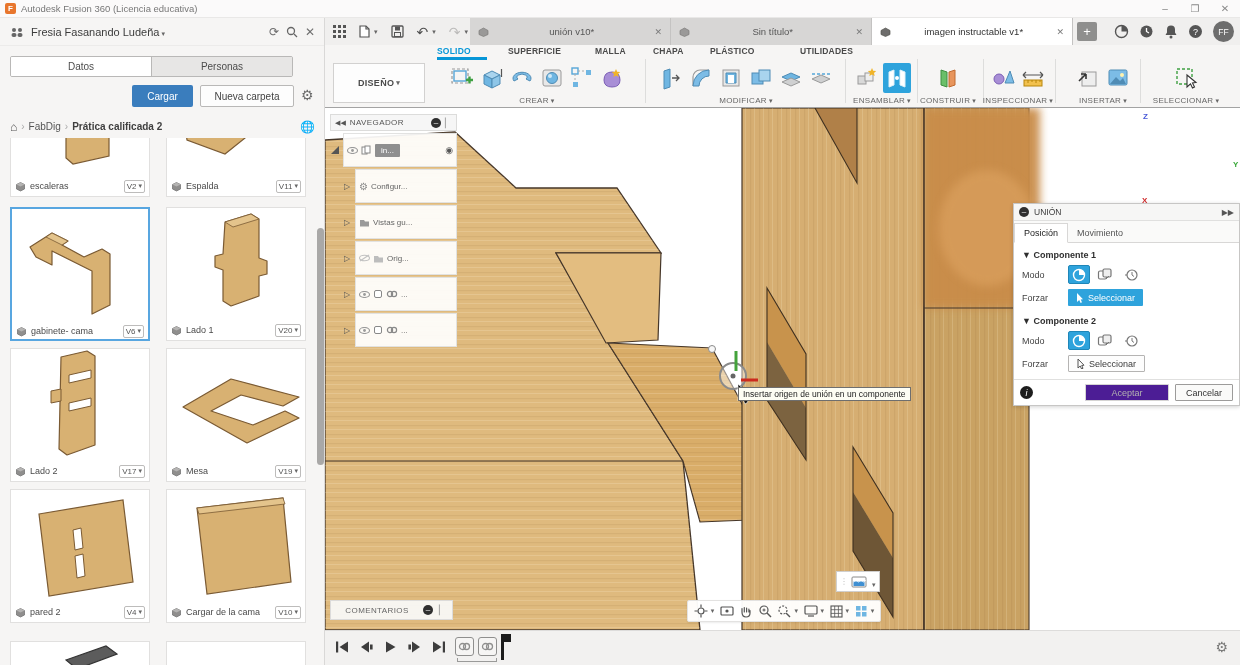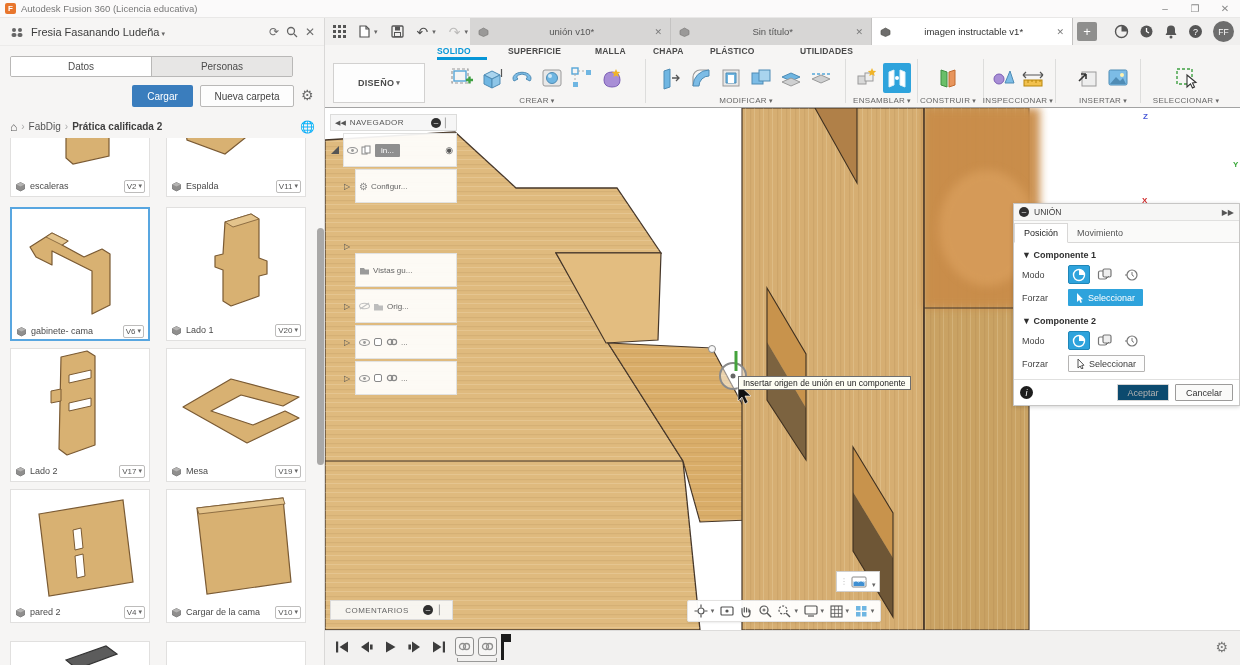--- a/index.html
+++ b/index.html
@@ -94,25 +94,25 @@
   .sect{font-size:9px;font-weight:bold;color:#2e2e2e;padding:7px 8px 3px;}
   .frow{display:flex;align-items:center;padding:2px 8px;gap:4px;height:23px;}
   .frow .lb{font-size:9px;color:#444;width:42px;}
   .mico{width:22px;height:19px;border-radius:2px;display:flex;align-items:center;justify-content:center;}
   .mico.on{background:#2ea3dc;border:1px solid #1f86b8;}
   .selbtn{height:17px;display:flex;align-items:center;gap:4px;font-size:9px;padding:0 8px;border-radius:1px;}
   .selbtn.on{background:#2ea3dc;color:#fff;}
   .selbtn.off{background:#fdfdfd;border:1px solid #b5b4b3;color:#3a3a3a;}
   #jfoot{border-top:1px solid #e0e0df;height:26px;display:flex;align-items:center;padding:0 6px;gap:6px;margin-top:4px;}
   .jb{height:17px;font-size:9px;display:flex;align-items:center;justify-content:center;border-radius:1px;}
-  #jok{width:52px;background:#0c4a6e;color:#b3b2b1;border:1px solid #d5d4d3;margin-left:auto;}
+  #jok{width:84px;background:#4c1d95;color:#b3b2b1;border:1px solid #d5d4d3;margin-left:auto;}
   #jcancel{width:58px;background:#fafaf9;color:#333;border:1px solid #9c9b9a;}
 
   
-  #tip{left:413px;top:268px;background:#fdfdf3;border:1px solid #6e6e6e;font-size:8.5px;color:#222;padding:1px 4px;white-space:nowrap;}
+  #tip{left:413px;top:279px;background:#fdfdf3;border:1px solid #6e6e6e;font-size:8.5px;color:#222;padding:1px 4px;white-space:nowrap;}
 
   
   #minitb{left:511px;top:463px;width:44px;height:21px;background:#fff;border:1px solid #d0cfce;display:flex;align-items:center;gap:3px;padding:0 3px;}
   #cnavbar{left:362px;top:492px;width:194px;height:22px;background:rgba(255,255,255,.96);border:1px solid #e3e2e1;border-radius:2px;display:flex;align-items:center;justify-content:space-around;padding:0 3px;box-shadow:0 1px 2px rgba(0,0,0,.08);}
   .nbi{display:flex;align-items:center;gap:1px;color:#555;}
   #comm{left:5px;top:492px;width:123px;height:20px;background:rgba(248,248,247,.95);border:1px solid #dcdbda;display:flex;align-items:center;padding:0 6px;gap:6px;}
   #comm .t{font-size:8px;color:#666;letter-spacing:.4px;flex:1;text-align:center;}
 
   
   #timeline{left:325px;top:630px;width:915px;height:35px;background:#f2f1f0;border-top:1px solid #dddcdb;}
@@ -668,21 +668,21 @@
     </div>
     <div class="navrow" style="padding-left:14px;">
       <span class="exp">▷</span>
       <div class="navbox" style="flex:1;">
         <span style="font-size:10px;color:#888;">⚙</span>
         <span>Configur...</span>
       </div>
     </div>
     <div class="navrow" style="padding-left:14px;">
       <span class="exp">▷</span>
-      <div class="navbox" style="flex:1;margin-top:48px;">
+      <div class="navbox" style="flex:1;">
         <svg width="11" height="9">
             <path d="M1,2 h4 l1,1.5 h4 v5 h-9 z" fill="#9a9a9a"></path>
           </svg>
         <span>Vistas gu...</span>
       </div>
     </div>
     <div class="navrow" style="padding-left:14px;">
       <span class="exp">▷</span>
       <div class="navbox" style="flex:1;">
         <svg width="11" height="8">

